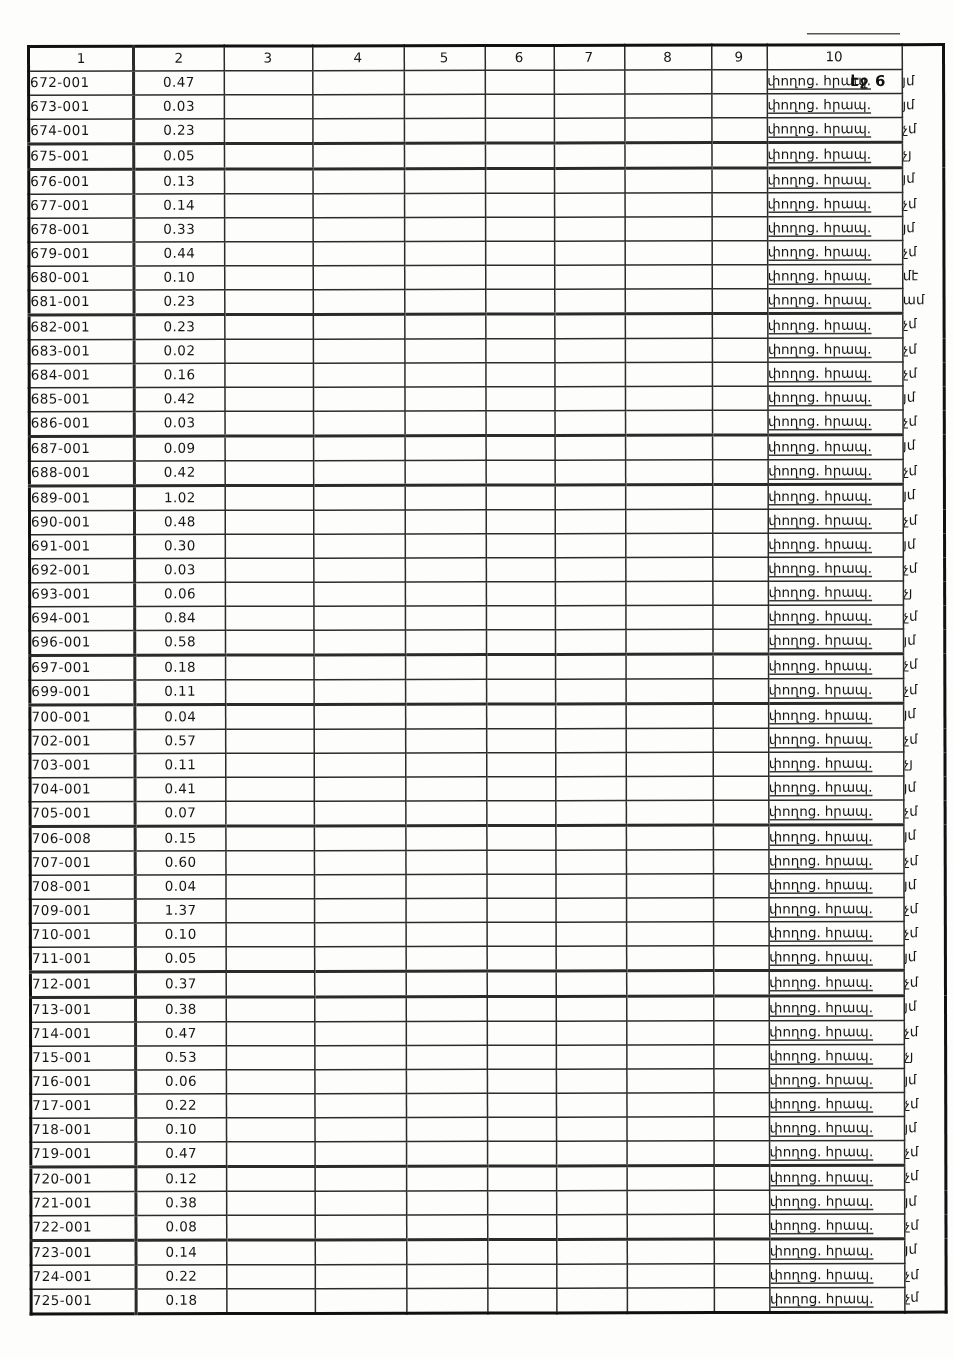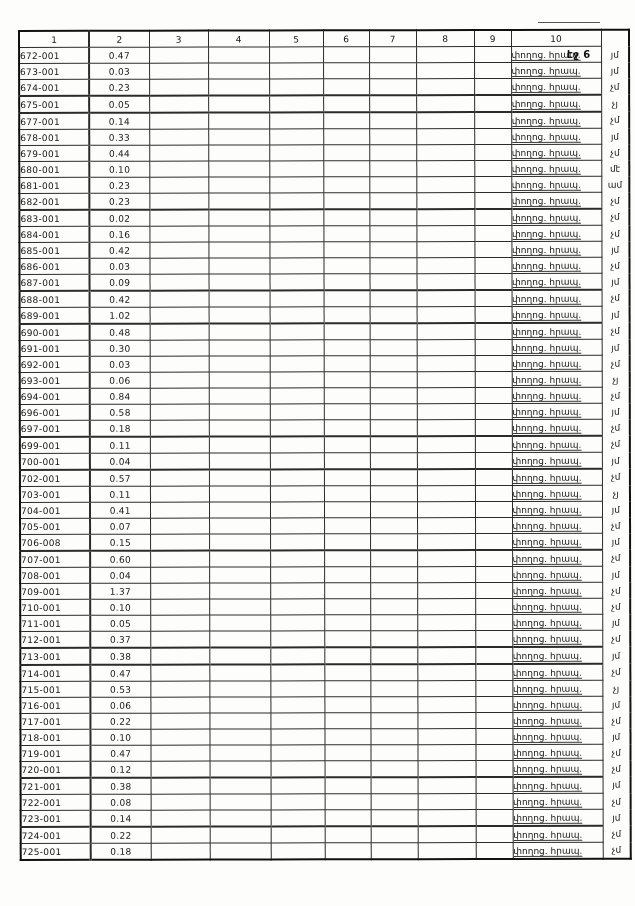--- a/index.html
+++ b/index.html
@@ -52,21 +52,21 @@
     text-underline-offset:2px;
   }
   
   table.scan-table td:nth-child(2), table.scan-table th:nth-child(2){border-left-width:2px;}
   
   tbody tr:nth-child(7n+3) td{border-bottom-width:2px;}
   tbody tr:nth-child(11n+5) td{border-top-width:2px;}
   
   th.mark-cell, td.mark-cell{
     border:none !important;background:transparent;
-    font-size:6.5px;color:#4a4a4a;text-align:center;
+    font-size:6.5px;color:#4a4a4a;text-align:left;
     padding-left:6px;letter-spacing:0px;
   }
 </style>
 </head>
 <body>
 
 <div class="sheet">
 
   <div class="page-label">էջ 6</div>
   <div class="page-label-rule"></div>
@@ -147,20 +147,33 @@
           <td class="cell-empty"></td>
           <td class="cell-empty"></td>
           <td class="cell-empty"></td>
           <td class="cell-empty"></td>
           <td class="cell-empty"></td>
           <td class="cell-empty"></td>
           <td class="cell-street"><span>փողոց. հրապ.</span></td>
           <td class="mark-cell">չյ</td>
         </tr>
         <tr>
+          <td class="cell-id">676-001</td>
+          <td class="cell-value">0.13</td>
+          <td class="cell-empty"></td>
+          <td class="cell-empty"></td>
+          <td class="cell-empty"></td>
+          <td class="cell-empty"></td>
+          <td class="cell-empty"></td>
+          <td class="cell-empty"></td>
+          <td class="cell-empty"></td>
+          <td class="cell-street"><span>փողոց. հրապ.</span></td>
+          <td class="mark-cell">յմ</td>
+        </tr>
+        <tr>
           <td class="cell-id">677-001</td>
           <td class="cell-value">0.14</td>
           <td class="cell-empty"></td>
           <td class="cell-empty"></td>
           <td class="cell-empty"></td>
           <td class="cell-empty"></td>
           <td class="cell-empty"></td>
           <td class="cell-empty"></td>
           <td class="cell-empty"></td>
           <td class="cell-street"><span>փողոց. հրապ.</span></td>

